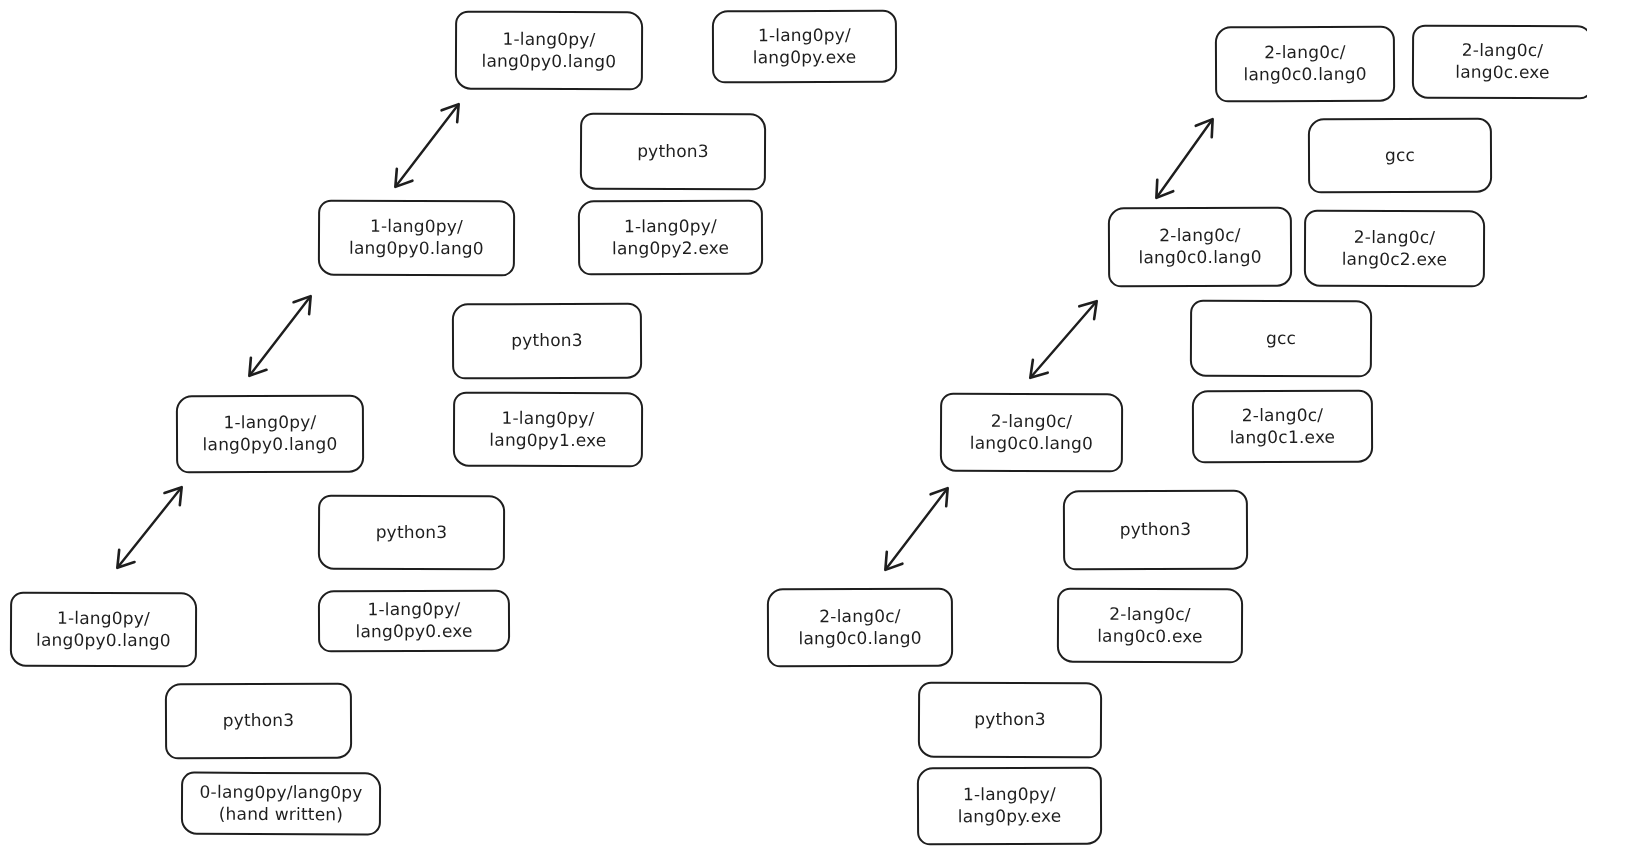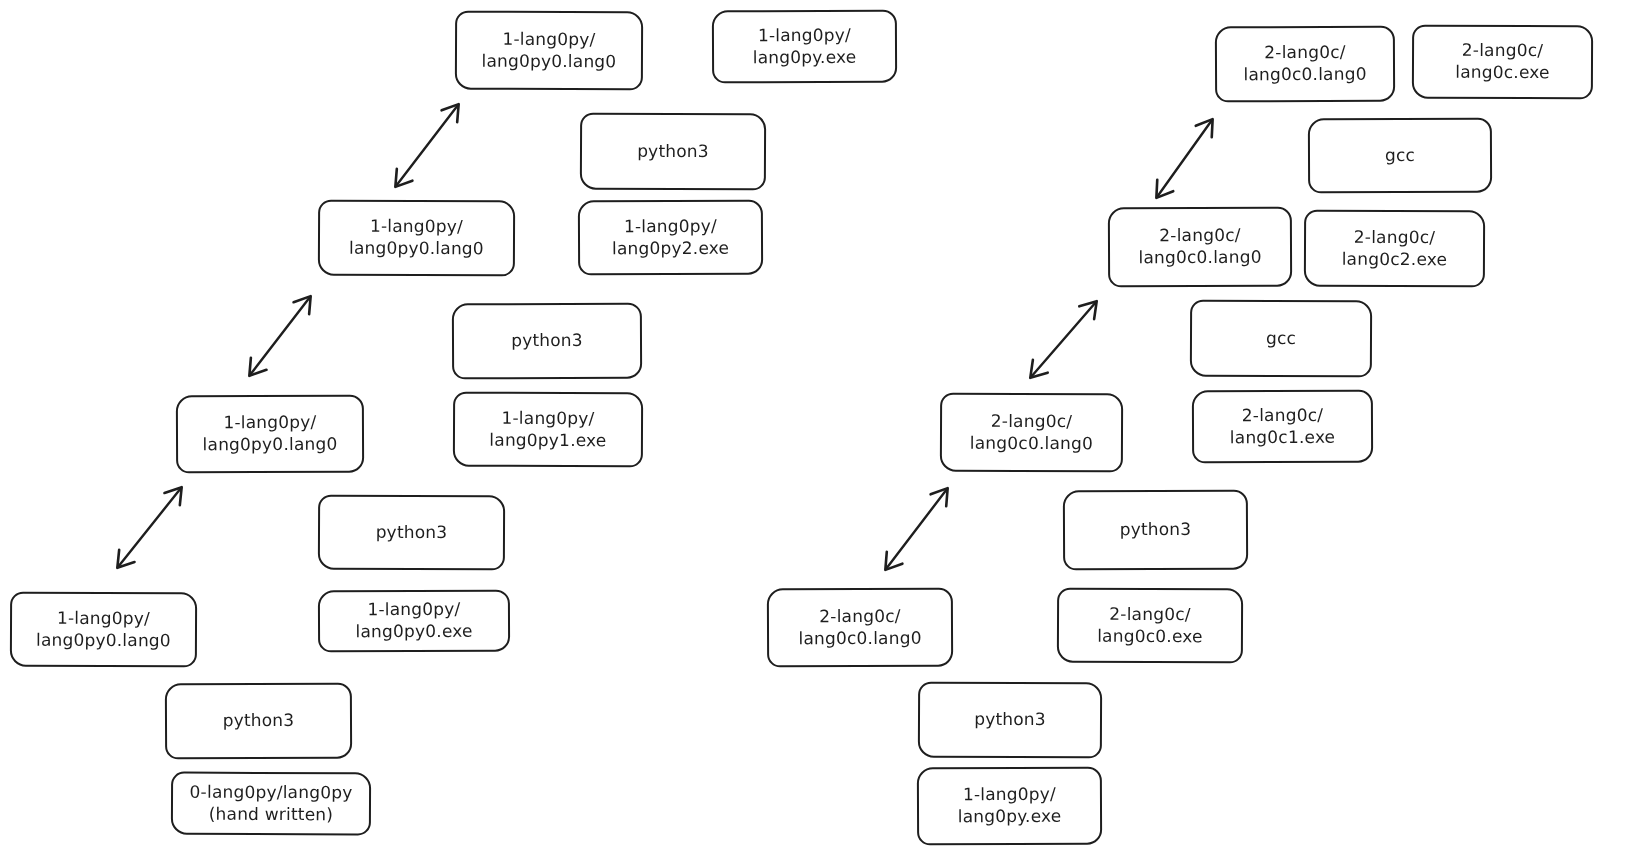--- a/index.html
+++ b/index.html
@@ -7,21 +7,20 @@
     padding: 0;
     background: #ffffff;
   }
   #canvas {
     position: relative;
     width: 1587px;
     height: 853px;
     background: #ffffff;
     font-family: "DejaVu Sans", sans-serif;
     overflow: hidden;
-    padding-left: 40px;
   }
   .node {
     position: absolute;
     box-sizing: border-box;
     background: #ffffff;
     border: 2.4px solid #1e1e1e;
     border-radius: 15px;
     display: flex;
     align-items: center;
     justify-content: center;
@@ -80,21 +79,21 @@
   <div class="node" style="left:453px; top:392px; width:190px; height:75px;">1-lang0py/
 lang0py1.exe</div>
   <div class="node" style="left:176px; top:395px; width:188px; height:78px;">1-lang0py/
 lang0py0.lang0</div>
   <div class="node" style="left:318px; top:495px; width:187px; height:75px;">python3</div>
   <div class="node" style="left:318px; top:590px; width:192px; height:62px;">1-lang0py/
 lang0py0.exe</div>
   <div class="node" style="left:10px;  top:592px; width:187px; height:75px;">1-lang0py/
 lang0py0.lang0</div>
   <div class="node" style="left:165px; top:683px; width:187px; height:76px;">python3</div>
-  <div class="node" style="left:171px; top:772px; width:200px; height:63px;">0-lang0py/lang0py
+  <div class="node" style="left:181px; top:772px; width:200px; height:63px;">0-lang0py/lang0py
 (hand written)</div>
 
   <div class="node" style="left:1215px; top:26px;  width:180px; height:76px;">2-lang0c/
 lang0c0.lang0</div>
   <div class="node" style="left:1412px; top:25px;  width:181px; height:74px;">2-lang0c/
 lang0c.exe</div>
   <div class="node" style="left:1308px; top:118px; width:184px; height:75px;">gcc</div>
   <div class="node" style="left:1304px; top:210px; width:181px; height:77px;">2-lang0c/
 lang0c2.exe</div>
   <div class="node" style="left:1108px; top:207px; width:184px; height:80px;">2-lang0c/

